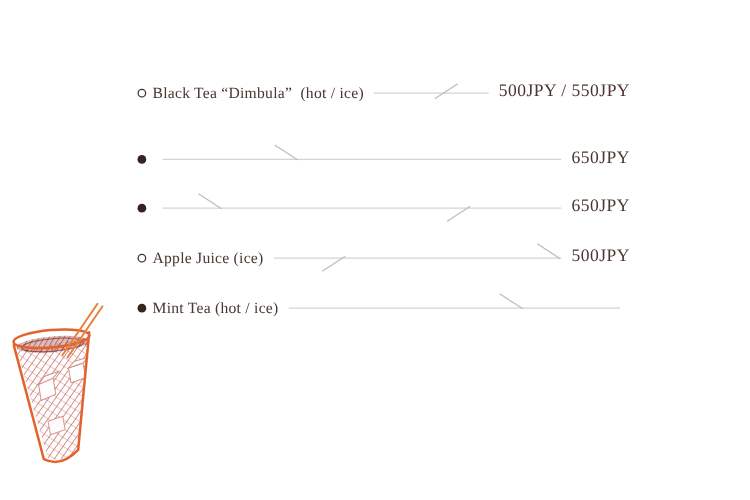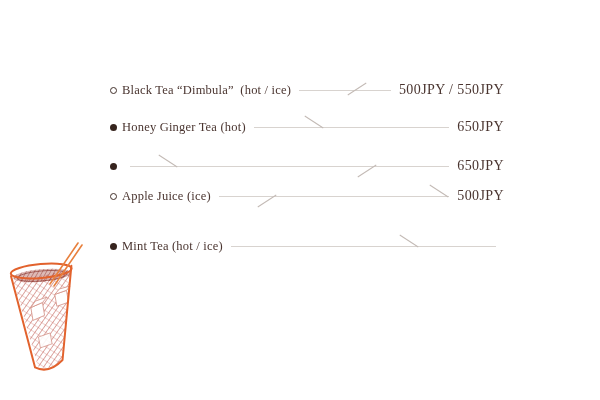--- a/index.html
+++ b/index.html
@@ -36,48 +36,47 @@
   
   .cup{position:absolute;left:4px;top:240px;width:92px;height:140px;}
 </style>
 </head>
 <body>
 
 <div class="stage">
 
   <div class="menu">
 
-    <div class="row" style="top:82px">
+    <div class="row" style="top:66px">
       <span class="bullet bullet-open"></span>
       <span class="name">Black Tea “Dimbula”  (hot / ice)</span>
       <span class="leader">
         <i class="stroke s-fwd" style="left:63%;margin-top:-1px"></i>
       </span>
       <span class="price">500JPY / 550JPY</span>
     </div>
 
     <div class="row" style="top:119px">
       <span class="bullet bullet-filled"></span>
-      <span class="name">Honey Ginger Tea (hot)</span>
       <span class="leader">
         <i class="stroke s-back up" style="left:31%"></i>
       </span>
       <span class="price">650JPY</span>
     </div>
 
     <div class="row" style="top:158px">
       <span class="bullet bullet-filled"></span>
       <span class="leader">
         <i class="stroke s-back up" style="left:12%"></i>
         <i class="stroke s-fwd down" style="left:74%"></i>
       </span>
       <span class="price">650JPY</span>
     </div>
 
-    <div class="row" style="top:188px">
+    <div class="row" style="top:198px">
       <span class="bullet bullet-open"></span>
       <span class="name">Apple Juice (ice)</span>
       <span class="leader">
         <i class="stroke s-fwd down" style="left:21%"></i>
         <i class="stroke s-back up" style="left:95%"></i>
       </span>
       <span class="price">500JPY</span>
     </div>
 
     <div class="row" style="top:238px">

